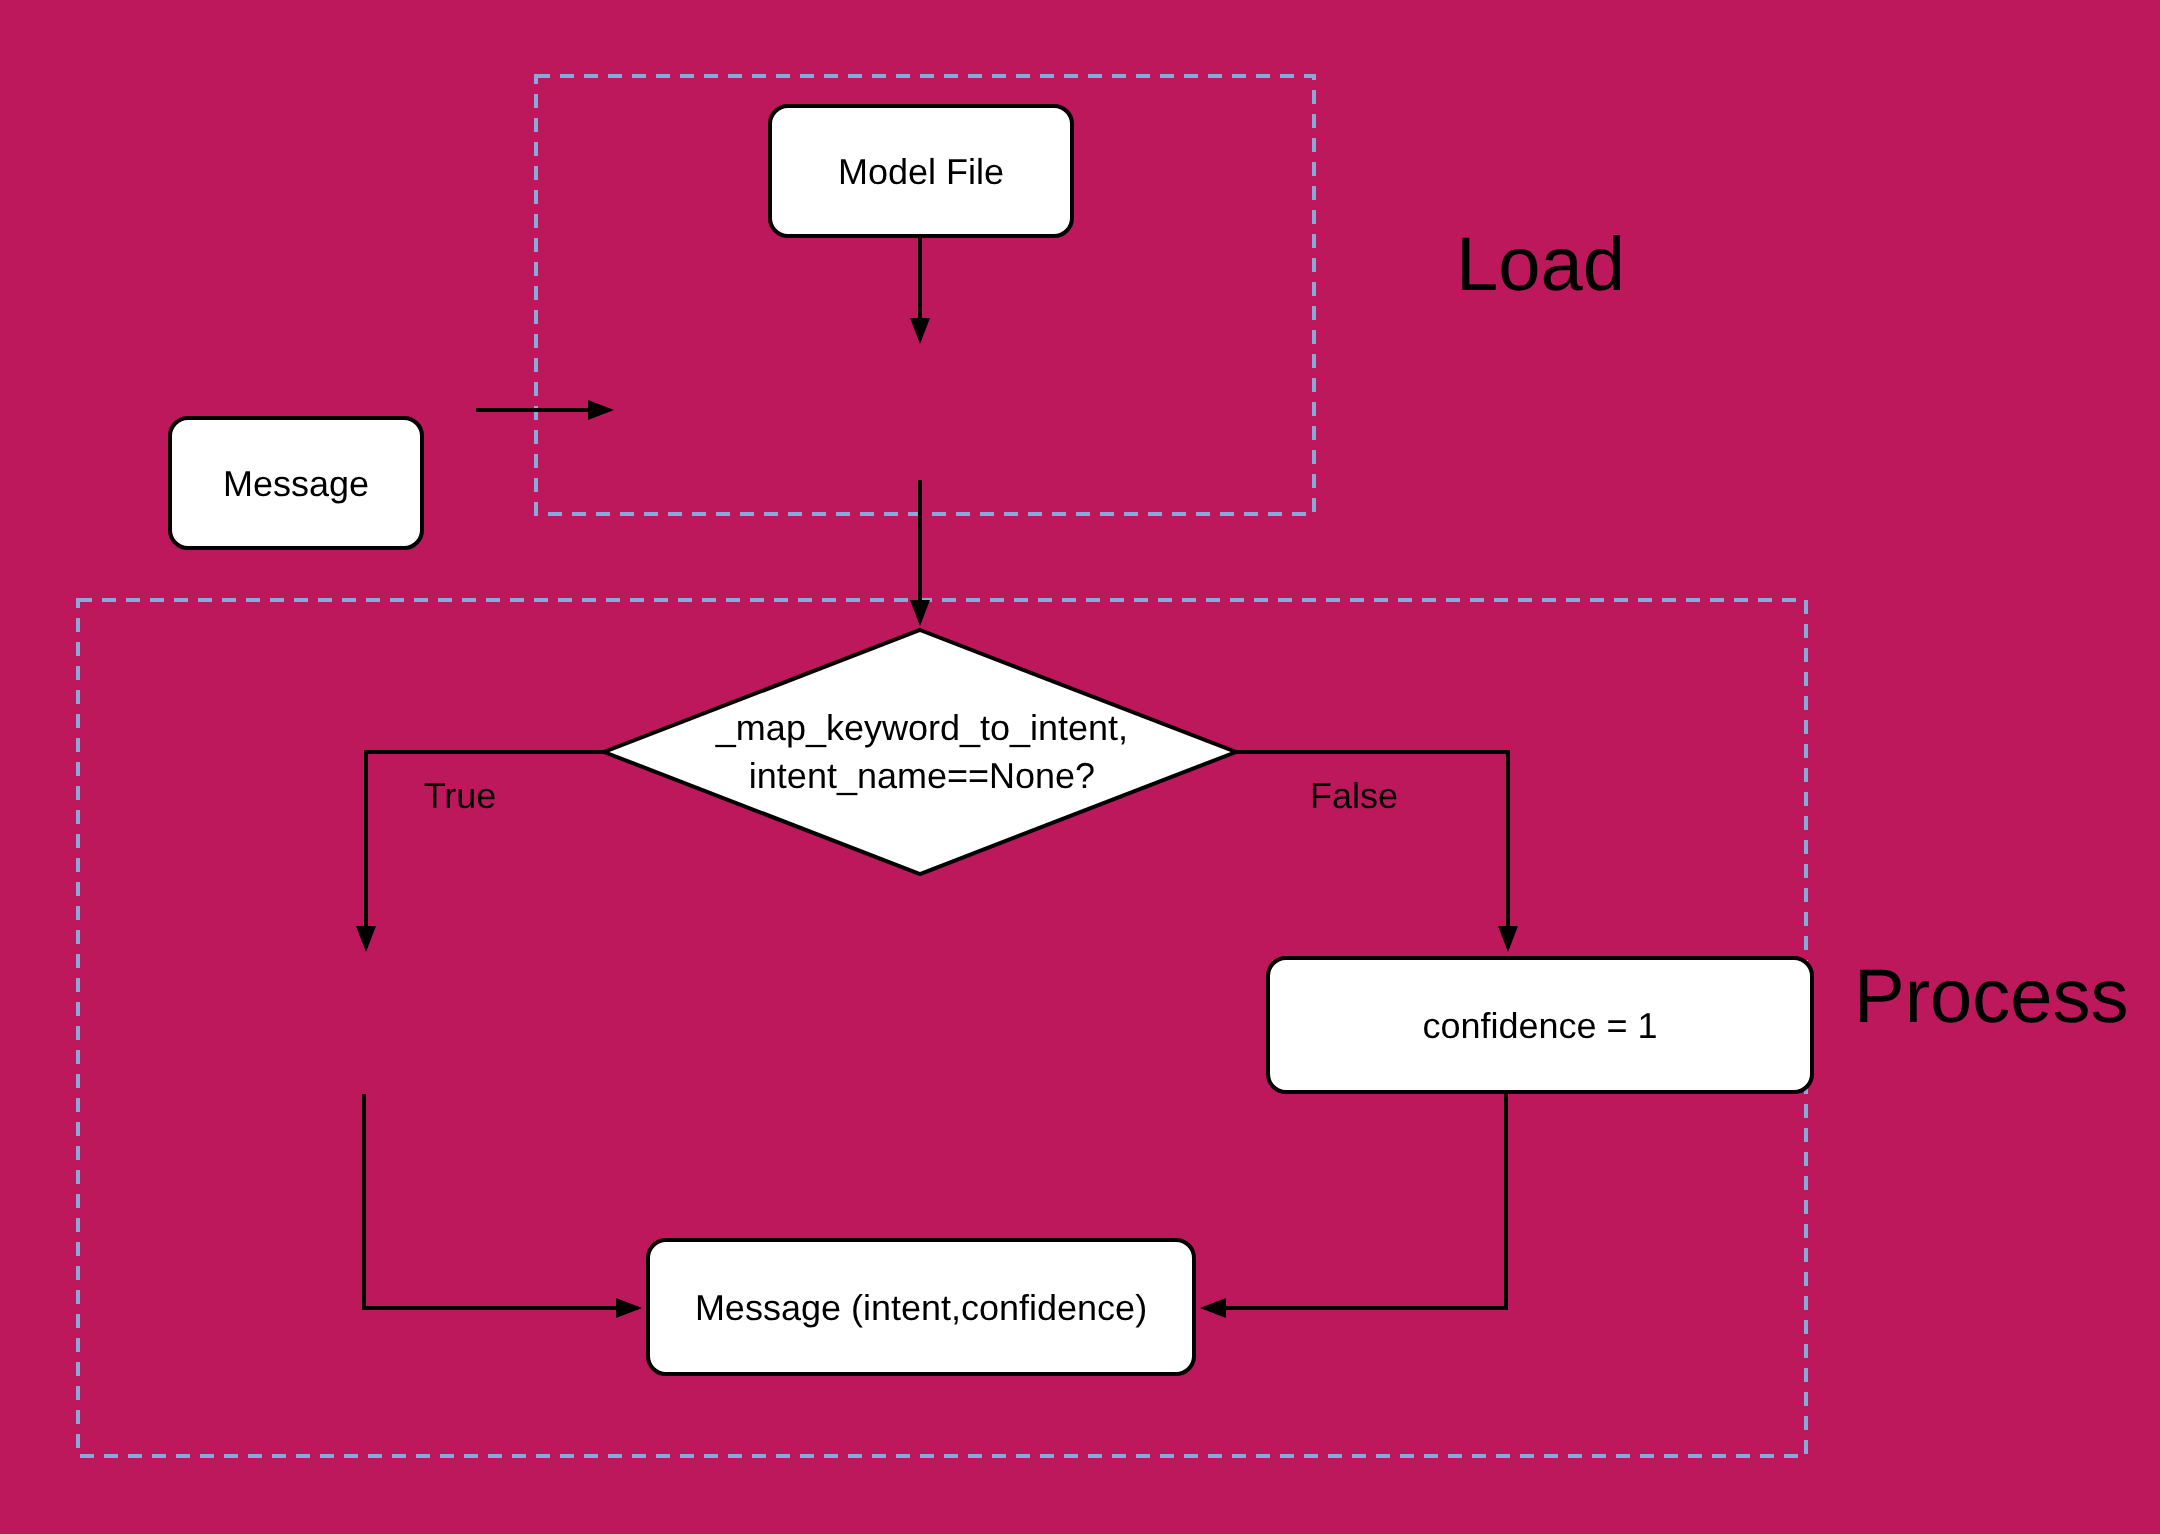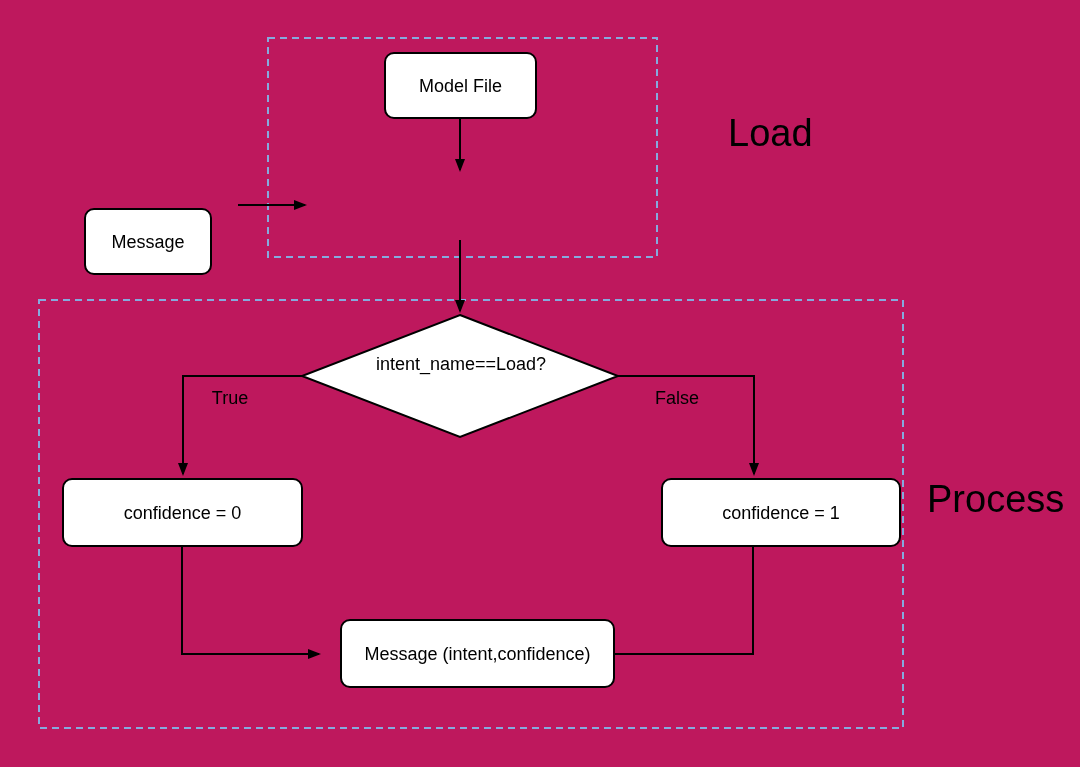--- a/index.html
+++ b/index.html
@@ -103,34 +103,32 @@
 
   <div class="node" style="left:384px; top:52px; width:153px; height:67px;">
     <span>Model File</span>
   </div>
 
   <div class="node" style="left:84px; top:172px; width:128px; height:67px;margin-top:36px;">
     <span>Message</span>
   </div>
 
 
-  <div class="node" style="left:62px; top:478px; width:241px; height:69px;">
-    <span>confidence = 0</span>
-  </div>
 
-  <div class="node" style="left:633px; top:478px; width:240px; height:69px;margin-left:28px;">
+  <div class="node" style="left:633px; top:478px; width:274px; height:69px;">
     <span>confidence = 1</span>
   </div>
 
-  <div class="node" style="left:340px; top:619px; width:275px; height:69px;">
+  <div class="node" style="left:323px; top:619px; width:275px; height:69px;">
     <span>Message (intent,confidence)</span>
   </div>
 
   <div class="diamond-text">
-    <span>intent_name==Load?</span>
+    <span>_map_keyword_to_intent,</span>
+    <span>intent_name==None?</span>
   </div>
 
   <div class="branch-label" style="left:190px; top:347px;">True</div>
   <div class="branch-label" style="left:637px; top:347px;">False</div>
 
   <div class="group-label" style="left:728px; top:116px;">Load</div>
   <div class="group-label" style="left:927px; top:482px;">Process</div>
 
 </div>
 

